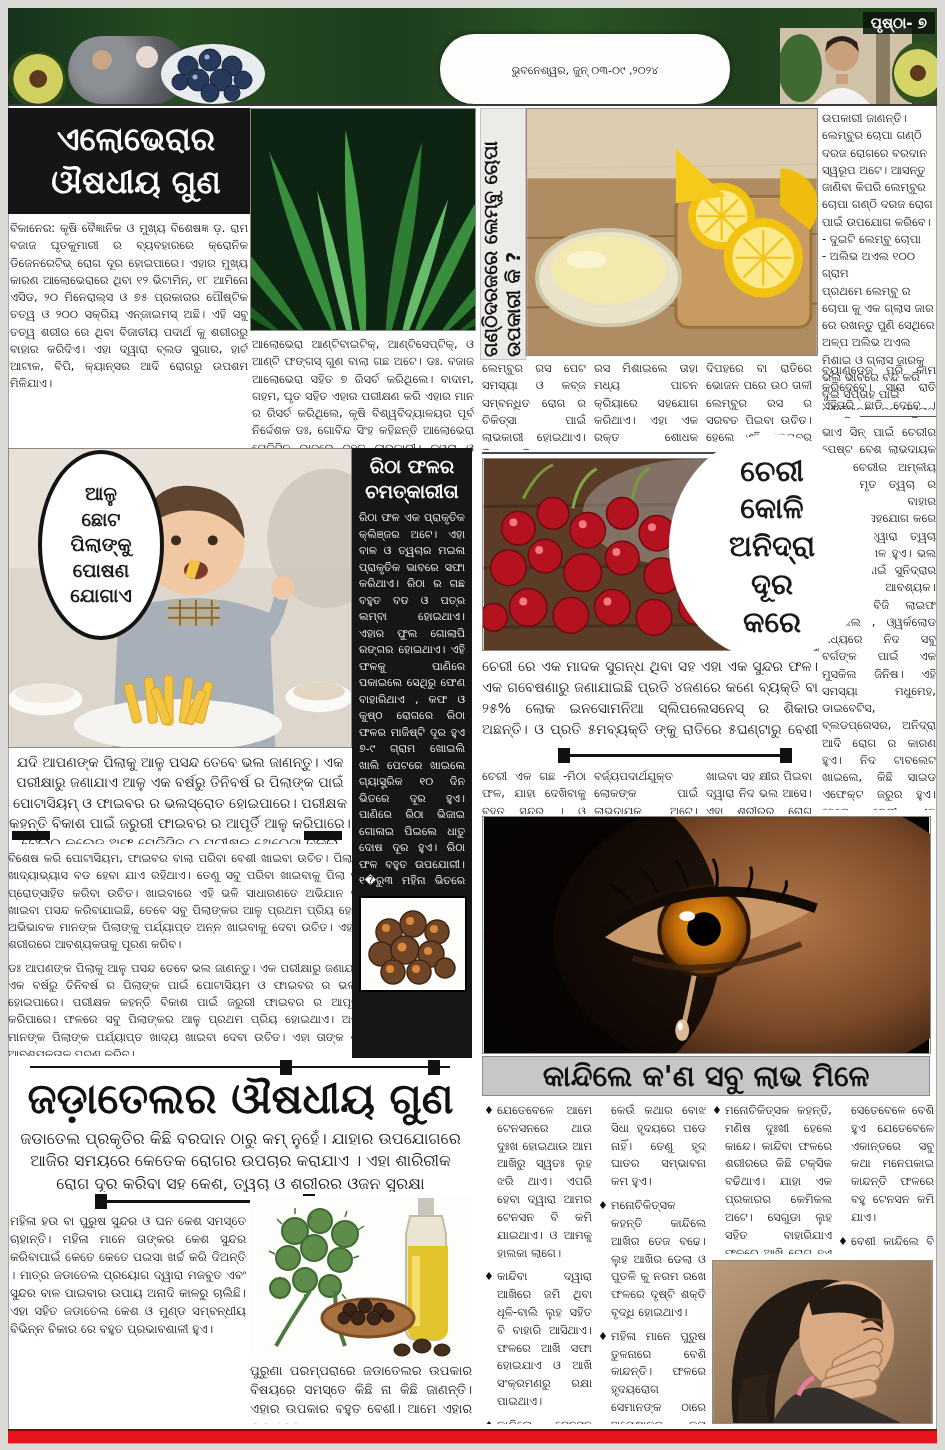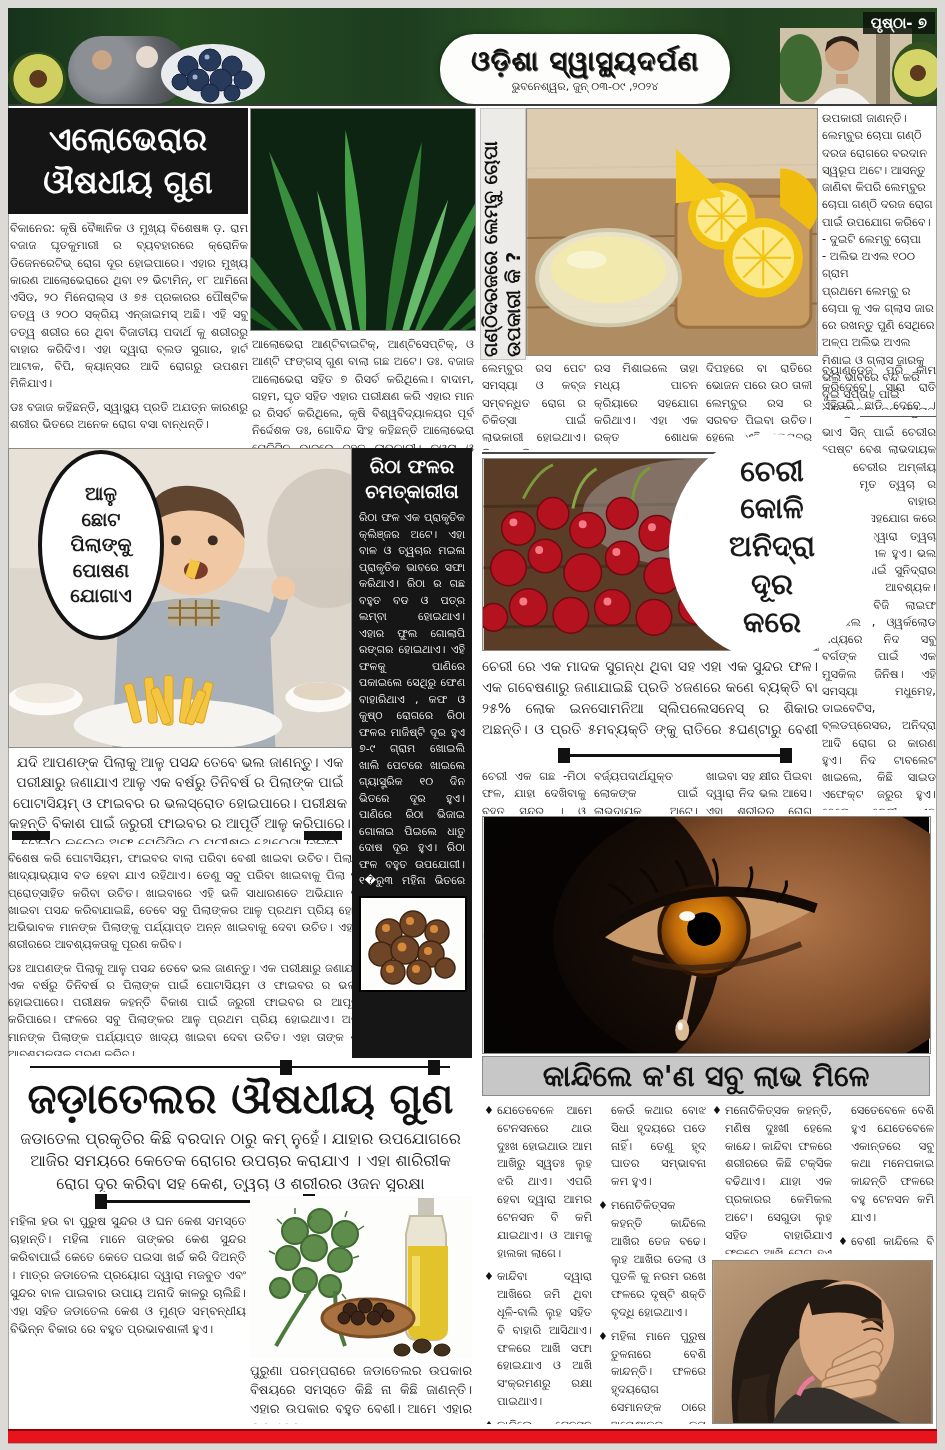--- a/index.html
+++ b/index.html
@@ -19,21 +19,21 @@
   #masthead-panel{left:432px;top:26px;width:290px;height:70px;background:#fdfdfb;border-radius:34px;
                   display:flex;flex-direction:column;align-items:center;justify-content:center;box-shadow:0 0 6px rgba(0,0,0,.45);}
   #masthead{font-size:27px;font-weight:900;letter-spacing:1px;color:#111;text-shadow:1px 1px 0 #555;white-space:nowrap;}
   #dateline{font-size:11px;color:#222;margin-top:3px;}
   #page-label{right:10px;top:12px;position:absolute;background:rgba(10,20,10,.85);color:#fff;
               font-size:15px;font-weight:bold;padding:2px 8px;border-radius:0;}
   .photo{overflow:hidden;}
   
   .blackbox{background:#151515;color:#fff;}
   #aloe-head{left:8px;top:108px;width:240px;height:106px;display:flex;align-items:center;justify-content:center;
-             text-align:center;font-size:32px;font-weight:bold;white-space:pre-line;line-height:1.35;}
+             text-align:center;font-size:32px;font-weight:bold;white-space:pre-line;line-height:1.35;padding-left:8px;}
   .bodytxt{font-size:11.5px;line-height:1.5;text-align:justify;overflow:hidden;}
   .bodytxt p{margin:0 0 6px 0;}
   
   #lemon-vstrip{left:480px;top:108px;width:44px;height:250px;background:#eceBe8;background:#ecebe8;border:1px solid #c6c4c0;overflow:hidden;}
   #lemon-vtext{position:absolute;left:0;top:248px;width:248px;height:42px;transform:rotate(-90deg);transform-origin:0 0;
                display:flex;align-items:center;justify-content:center;font-size:19px;font-weight:bold;color:#111;white-space:nowrap;}
   .rule{background:#4a4a4a;height:2px;}
   
   #cherry-circle{left:669px;top:434px;width:206px;height:226px;background:#fff;border-radius:50%;
                  display:flex;align-items:center;justify-content:center;text-align:center;
@@ -92,21 +92,20 @@
           <circle cx="74" cy="55" r="8"></circle>
       </g>
       <circle cx="49" cy="19" r="2.5" fill="#9fb0cc"></circle>
         <circle cx="37" cy="39" r="2.5" fill="#9fb0cc"></circle>
     </svg>
 
     <div class="abs" style="left:0px;top:44px;width:58px;height:56px;border-radius:50% 50% 46% 54%;
                 background:radial-gradient(circle at 52% 48%,#5d3a1e 0 20%,#cfd060 22% 58%,#2e4a1c 60% 100%);"></div>
 
     <div class="abs" id="masthead-panel">
-      <div id="masthead" style="white-space: pre-line;">ଓଡ଼ିଶା ସ୍ୱାସ୍ଥ୍ୟଦର୍ପଣ</div>
       <div id="dateline" style="white-space: pre-line;">ଭୁବନେଶ୍ୱର, ଜୁନ୍ ୦୩-୦୯ ,୨୦୨୪</div>
     </div>
 
     <svg class="abs" style="left:772px;top:20px" width="132" height="76" viewBox="0 0 132 76">
       <rect width="132" height="76" fill="#cfc2a8"></rect>
       <rect x="96" y="0" width="14" height="76" fill="#8a7c62"></rect>
       <ellipse cx="20" cy="40" rx="22" ry="34" fill="#3f6b33"></ellipse>
       <circle cx="62" cy="26" r="17" fill="#caa07c"></circle>
       <path d="M45,24 q17,-22 34,0 l-2,-10 q-15,-12 -30,0 Z" fill="#2b211a"></path>
       <path d="M34,76 q28,-32 56,0 Z" fill="#f4f2ee"></path>
@@ -150,21 +149,20 @@
       <g transform="translate(105,248)">
           <path d="M0,0 C-9,-60 -5,-120 0,-170 C5,-120 9,-60 0,0 Z" fill="#66bb6a" transform="rotate(-13)"></path>
         </g>
       <g transform="translate(148,248)">
           <path d="M0,0 C-9,-58 -5,-118 0,-165 C5,-118 9,-58 0,0 Z" fill="#66bb6a" transform="rotate(18)"></path>
         </g>
     </g>
   </svg>
   <div class="abs bodytxt" style="left:10px;top:220px;width:238px;height:230px">
       <p>ବିକାନେର: କୃଷି ବୈଜ୍ଞାନିକ ଓ ମୁଖ୍ୟ ବିଶେଷଜ୍ଞ ଡ଼. ରାମ ବଜାଜ ଘୃତକୁମାରୀ ର ବ୍ୟବହାରରେ କ୍ରୋନିକ ଡିଜେନରେଟିଭ୍ ରୋଗ ଦୂର ହୋଇପାରେ। ଏହାର ମୁଖ୍ୟ କାରଣ ଆଲୋଭେରାରେ ଥିବା ୧୨ ଭିଟାମିନ୍, ୧୮ ଆମିନୋ ଏସିଡ, ୨୦ ମିନେରାଲ୍ସ ଓ ୭୫ ପ୍ରକାରର ପୌଷ୍ଟିକ ତତ୍ୱ ଓ ୨୦୦ ସକ୍ରିୟ ଏନ୍ଜାଇମସ୍ ଅଛି। ଏହି ସବୁ ତତ୍ୱ ଶରୀର ରେ ଥିବା ବିଜାତୀୟ ପଦାର୍ଥ କୁ ଶରୀରରୁ ବାହାର କରିଦିଏ। ଏହା ଦ୍ୱାରା ବ୍ଲଡ ସୁଗାର, ହାର୍ଟ ଆଟାକ, ବିପି, କ୍ୟାନ୍ସର ଆଦି ରୋଗରୁ ଉପଶମ ମିଳିଯାଏ।</p>
-      <p>ଡଃ ବଜାଜ କହିଛନ୍ତି, ସ୍ୱାସ୍ଥ୍ୟ ପ୍ରତି ଅଯତ୍ନ କାରଣରୁ ଶରୀର ଭିତରେ ଅନେକ ରୋଗ ବସା ବାନ୍ଧନ୍ତି।</p>
     </div>
   <div class="abs bodytxt" style="left:252px;top:336px;width:222px;height:116px">
       <p>ଆଲୋଭେରା ଆଣ୍ଟିବାଇଟିକ୍, ଆଣ୍ଟିସେପ୍ଟିକ୍, ଓ ଆଣ୍ଟି ଫଙ୍ଗସ୍ ଗୁଣ ବାଲା ଗଛ ଅଟେ। ଡଃ. ବଜାଜ ଆଲୋଭେରା ସହିତ ୭ ରିସର୍ଚ କରିଥିଲେ। ବାଦାମ, ଗହମ, ଘୃତ ସହିତ ଏହାର ପରୀକ୍ଷଣ କରି ଏହାର ମାନ ର ରିସର୍ଚ କରିଥିଲେ, କୃଷି ବିଶ୍ୱବିଦ୍ୟାଳୟର ପୂର୍ବ ନିର୍ଦ୍ଦେଶକ ଡଃ, ଗୋବିନ୍ଦ ସିଂହ କହିଛନ୍ତି ଆଲୋଭେରା ମେଡିସିନ୍ ଭାବରେ ବହୁତ ଲାଭକାରୀ। ତ୍ୱଚା ଓ ପାଚନ ତନ୍ତ୍ର ମାମଲାରେ ଏହା ବେଶି ଲାଭ ଦିଏ । ମେଡିକାଲ କ୍ଷେତ୍ରରେ ଏହା ବହୁ ଉପଯୋଗୀ ବୋଲି ଡାକ୍ତର କହିଛନ୍ତି।</p>
     </div>
 
   <div class="abs" id="lemon-vstrip">
     <span id="lemon-vtext" style="white-space: pre-line;">ଗଣ୍ଠିଦରଜରେ ଲେମ୍ବୁ ଚୋପା ଉପକାରୀ କି ?</span>
   </div>
   <svg class="abs imgframe" style="left:526px;top:108px" width="292" height="248" viewBox="0 0 292 248">
     <rect width="292" height="248" fill="#b08c62"></rect>

